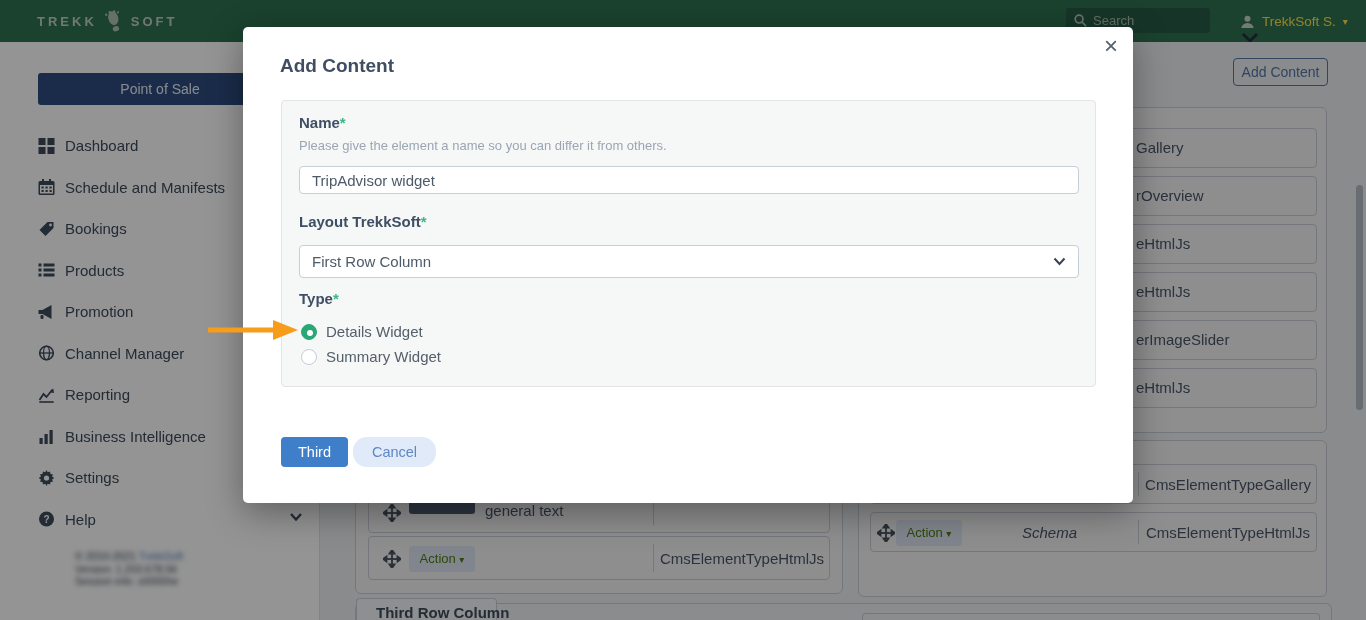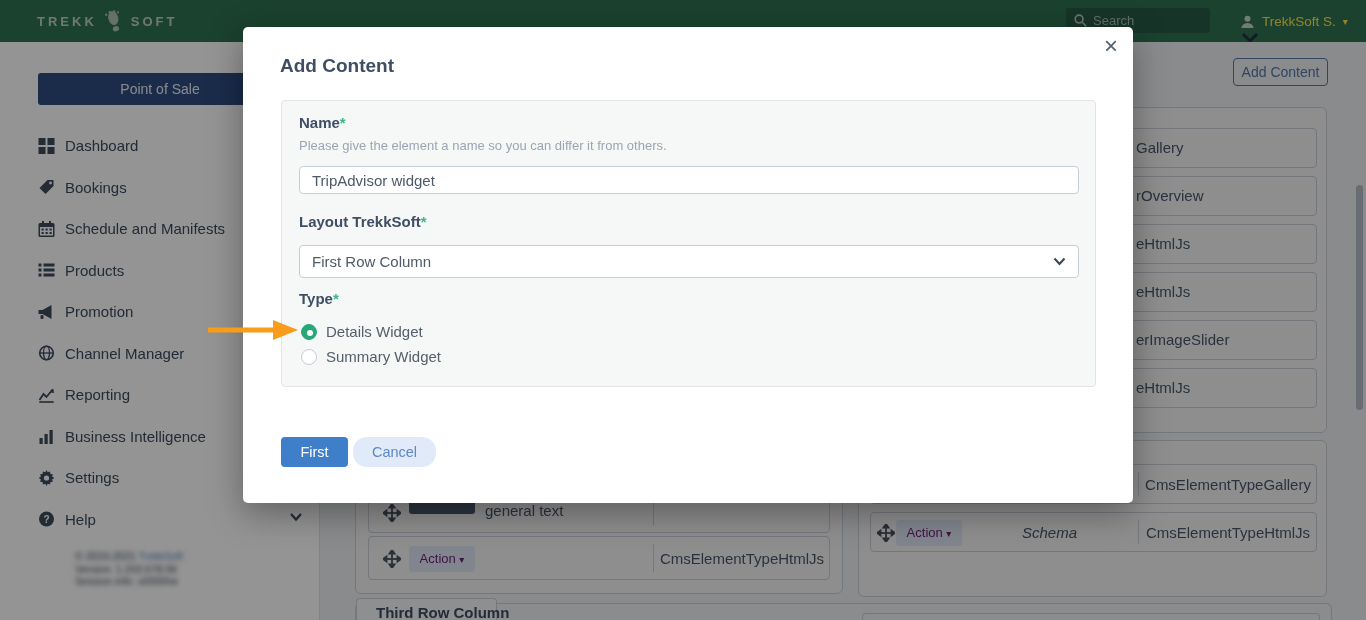--- a/index.html
+++ b/index.html
@@ -39,21 +39,21 @@
   .panel-bl { left:35px; top:418px; width:488px; height:134px; }
   .panel-third { left:35px; top:561px; width:977px; height:17px; border-bottom:none; border-radius:6px 6px 0 0; background:#f0f2f4; }
   .legend-tab { position:absolute; left:36px; top:556px; width:141px; height:24px; background:#f5f6f8; border:1px solid #c9ced6; border-bottom:none; border-radius:4px 4px 0 0; font-weight:bold; font-size:15px; color:#3f4c5c; padding:5px 0 0 19px; white-space:nowrap; }
   .sliver-row { position:absolute; left:542px; top:571px; width:458px; height:10px; border:1px solid #c9ced6; border-bottom:none; border-radius:4px 4px 0 0; }
 
   .crow { position:absolute; border:1px solid #c9ced6; border-radius:4px; background:#f4f5f7; font-size:15px; color:#4a5668; }
   .rrow { left:292px; width:705px; height:40px; }
   .rrow span { position:absolute; left:523px; line-height:38px; }
   .vsep { position:absolute; top:7px; bottom:7px; width:1px; background:#c9ced6; }
   .cell { position:absolute; text-align:center; line-height:40px; white-space:nowrap; }
-  .action-btn { position:absolute; width:66px; height:26px; background:#dfe6f3; border-radius:3px; color:#701a75; font-size:13px; text-align:center; line-height:26px; cursor:pointer; }
+  .action-btn { position:absolute; width:66px; height:26px; background:#dfe6f3; border-radius:3px; color:#4d7c0f; font-size:13px; text-align:center; line-height:26px; cursor:pointer; }
   .action-btn.dark { background:#4d5a6e; color:#b9c2d0; }
   .move-handle { position:absolute; color:#4a525e; cursor:move; }
 
   
   .overlay { position:absolute; inset:0; background:rgba(0,0,0,0.42); z-index:10; }
   .modal { position:absolute; left:243px; top:27px; width:890px; height:476px; background:#ffffff; border-radius:5px; box-shadow:0 10px 35px rgba(0,0,0,.35); z-index:20; }
   .modal-close { position:absolute; left:852px; top:4px; width:32px; height:32px; font-size:24px; color:#55606d; text-align:center; line-height:30px; cursor:pointer; font-weight:300; }
   .modal-title { position:absolute; left:37px; top:28px; font-size:19px; font-weight:bold; color:#3f4e63; }
   .form-panel { position:absolute; left:38px; top:73px; width:815px; height:287px; background:#f6f7f7; border:1px solid #e2e4e7; border-radius:4px; }
   .f-label { position:absolute; left:17px; font-size:15px; font-weight:bold; color:#3f4e63; }
@@ -117,39 +117,39 @@
         <svg width="16" height="16" viewBox="0 0 16 16" fill="currentColor">
             <rect x="0" y="0" width="7" height="7"></rect>
             <rect x="9" y="0" width="7" height="7"></rect>
             <rect x="0" y="9" width="7" height="7"></rect>
             <rect x="9" y="9" width="7" height="7"></rect>
           </svg>
         <span>Dashboard</span>
       </div>
       <div class="nav-item">
         <svg width="16" height="16" viewBox="0 0 16 16" fill="currentColor">
-            <path d="M1 9 L9 1 H15 V7 L7 15 Z"></path>
-            <circle cx="12" cy="4" r="1.4" fill="#fff"></circle>
-          </svg>
-        <span>Bookings</span>
-      </div>
-      <div class="nav-item">
-        <svg width="16" height="16" viewBox="0 0 16 16" fill="currentColor">
             <rect x="0" y="2" width="16" height="14" rx="1.5"></rect>
             <rect x="1.5" y="6" width="13" height="8.5" fill="#fff"></rect>
             <rect x="3" y="7.5" width="2.2" height="2"></rect>
             <rect x="7" y="7.5" width="2.2" height="2"></rect>
             <rect x="11" y="7.5" width="2.2" height="2"></rect>
             <rect x="3" y="11" width="2.2" height="2"></rect>
             <rect x="7" y="11" width="2.2" height="2"></rect>
             <rect x="11" y="11" width="2.2" height="2"></rect>
             <rect x="3.5" y="0" width="2" height="3.5"></rect>
             <rect x="10.5" y="0" width="2" height="3.5"></rect>
           </svg>
         <span>Schedule and Manifests</span>
+      </div>
+      <div class="nav-item">
+        <svg width="16" height="16" viewBox="0 0 16 16" fill="currentColor">
+            <path d="M1 9 L9 1 H15 V7 L7 15 Z"></path>
+            <circle cx="12" cy="4" r="1.4" fill="#fff"></circle>
+          </svg>
+        <span>Bookings</span>
       </div>
       <div class="nav-item">
         <svg width="16" height="16" viewBox="0 0 16 16" fill="currentColor">
             <rect x="0" y="1.5" width="3" height="3"></rect>
             <rect x="5" y="1.5" width="11" height="3"></rect>
             <rect x="0" y="6.5" width="3" height="3"></rect>
             <rect x="5" y="6.5" width="11" height="3"></rect>
             <rect x="0" y="11.5" width="3" height="3"></rect>
             <rect x="5" y="11.5" width="11" height="3"></rect>
           </svg>
@@ -316,21 +316,21 @@
       <div class="radio-row" style="top:222px">
         <span class="radio sel"></span>
         <span>Details Widget</span>
       </div>
       <div class="radio-row" style="top:247px">
         <span class="radio"></span>
         <span>Summary Widget</span>
       </div>
     </div>
 
-    <button class="btn-save">First</button>
+    <button class="btn-save">Third</button>
     <button class="btn-cancel">Cancel</button>
   </div>
 
   <svg class="pointer-arrow" width="95" height="24" viewBox="0 0 95 24">
     <line x1="3" y1="12" x2="72" y2="12" stroke="#f89c1c" stroke-width="5"></line>
     <polygon points="68,2 93,12 68,22" fill="#f89c1c"></polygon>
   </svg>
 
   <div class="scroll-thumb"></div>
 </div>

